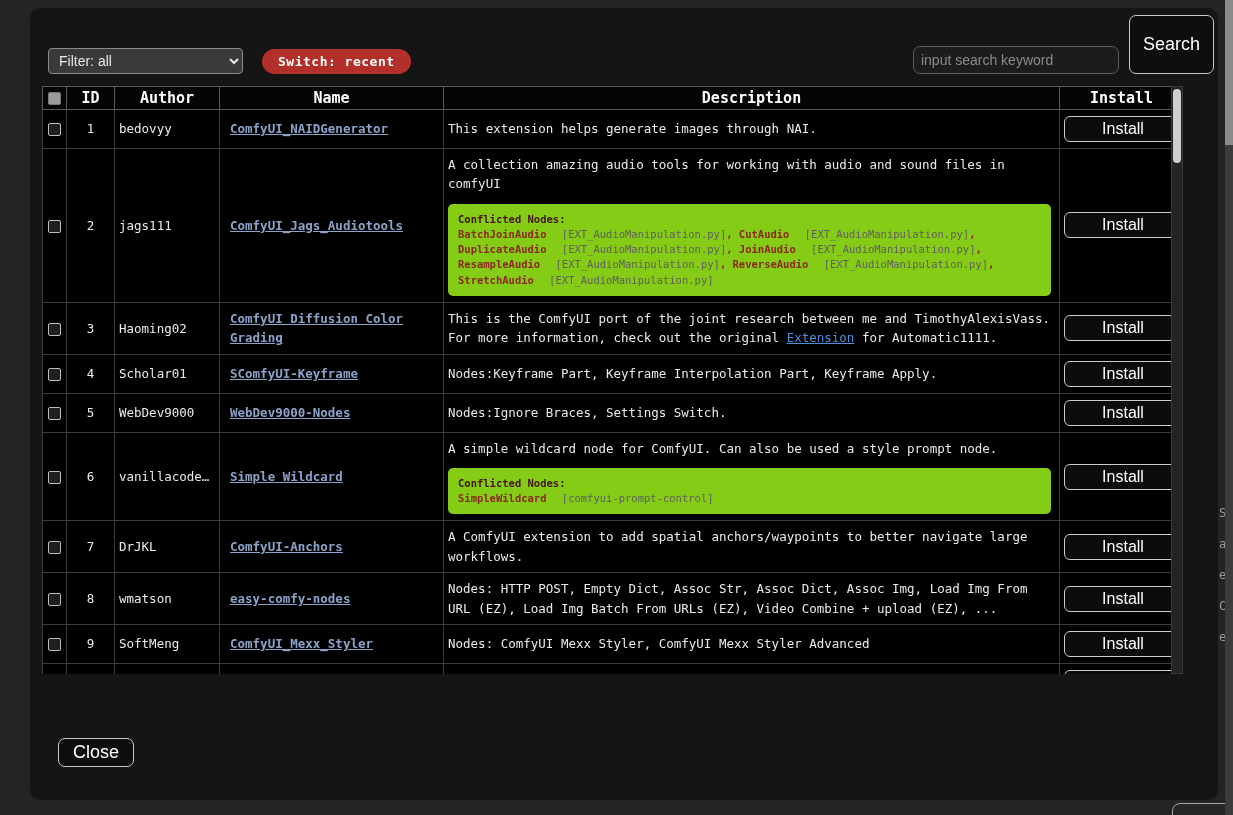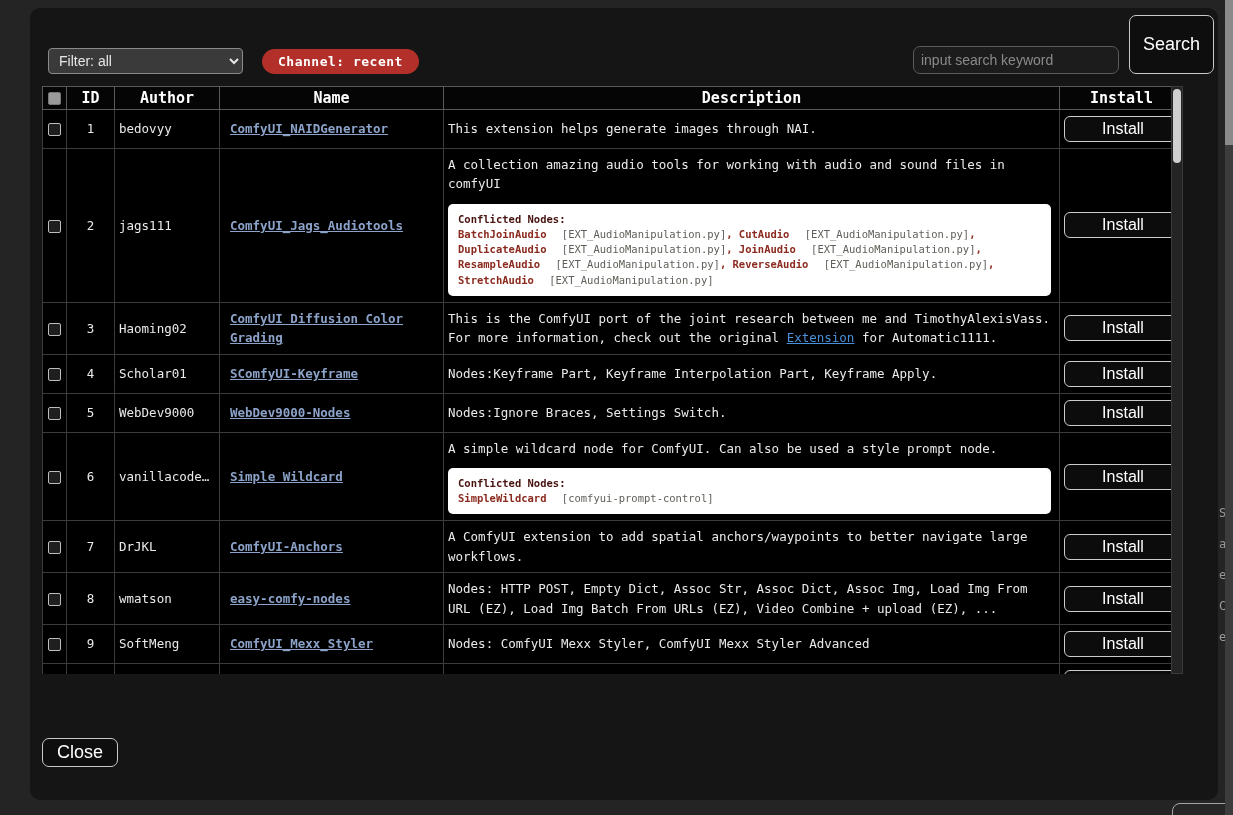--- a/index.html
+++ b/index.html
@@ -62,57 +62,57 @@
     color:#fff;font:16px "Liberation Sans",sans-serif;cursor:pointer;
   }
   
   input[type=checkbox]{
     appearance:none;-webkit-appearance:none;width:13px;height:13px;margin:0;
     background:#1f1f1f;border:1.5px solid #bdbdbd;border-radius:2px;vertical-align:middle;cursor:pointer;
   }
   input[type=checkbox].hdr-check{background:#9b9b9b;border-color:#777;}
   
   .conflict-box{
-    margin-top:10px;margin-right:4px;background:#ffffff;border-radius:5px;
+    margin-top:10px;margin-right:4px;background:#84cc16;border-radius:5px;
     padding:8px 10px;font-size:10.5px;line-height:1.45;color:#3f1410;
   }
   .conflict-title{font-weight:bold;color:#471410;}
   .conflict-name{font-weight:bold;color:#8b2a1e;}
   .conflict-ref{color:#60605a;margin-left:9px;}
   
   .table-scroll{
     position:absolute;top:0;right:0;width:12px;height:588px;
     background:#242424;border:1px solid #3a3a3a;box-sizing:border-box;
   }
   .table-scroll-thumb{
     position:absolute;top:2px;left:1px;width:8px;height:74px;
     background:#cfcfcf;border-radius:5px;
   }
   
-  .close-btn{position:absolute;left:12px;bottom:33px;font-size:18px;padding:3px 14px;}
+  .close-btn{position:absolute;left:28px;bottom:33px;font-size:18px;padding:3px 14px;}
   
   .page-scrollbar{position:absolute;right:0;top:0;width:8px;height:815px;background:#3c3c3c;}
   .page-scroll-thumb{position:absolute;top:0;right:0;width:8px;height:145px;background:#8a8a8a;}
   .bg-letters{position:absolute;left:1219px;top:498px;width:12px;color:#9a9a9a;
     font:12px "DejaVu Sans Mono",monospace;line-height:31px;text-align:left;}
   .partial-btn{
     position:absolute;left:1172px;top:803px;width:74px;height:28px;
     background:#262626;border:1px solid #a5a5a5;border-radius:8px;
   }
 </style>
 </head>
 <body>
 
 <div class="dialog">
 
   <div class="toolbar">
     <select class="filter-select">
       <option>Filter: all</option>
     </select>
-    <span class="badge">Channel: recent</span>
+    <span class="badge">Switch: recent</span>
     <span class="spacer"></span>
     <input class="search-input" type="text" placeholder="input search keyword" style="">
     <button class="btn search-btn">Search</button>
   </div>
 
   <div class="table-wrap">
     <table>
       <colgroup>
         <col style="width:24px">
           <col style="width:48px">

